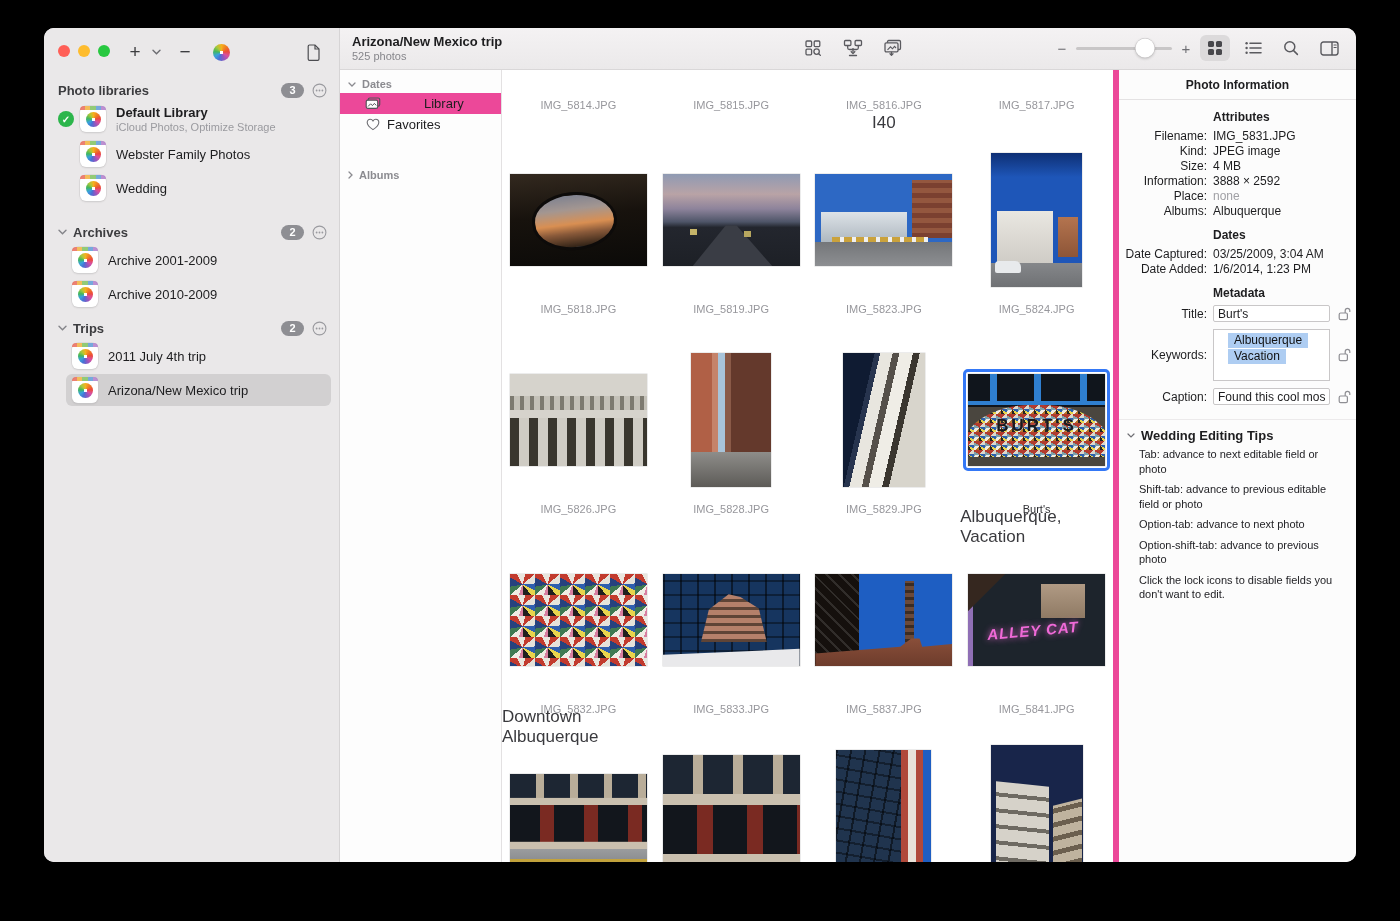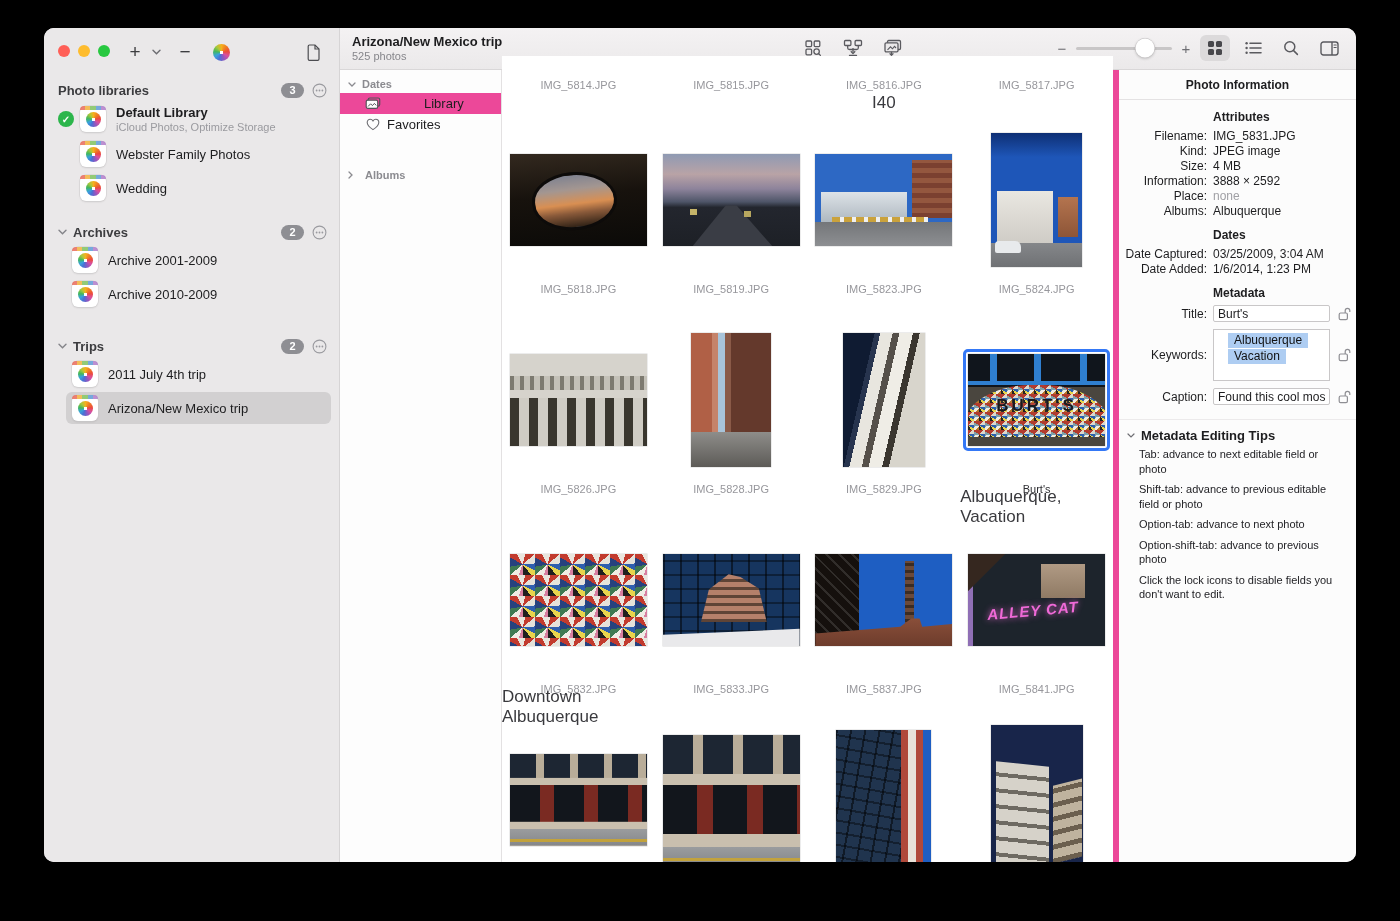--- a/index.html
+++ b/index.html
@@ -53,21 +53,21 @@
   .slider .thumbk{position:absolute;left:72%;top:50%;transform:translate(-50%,-50%);width:19px;height:19px;border-radius:50%;background:#fff;box-shadow:0 0 0 .5px #c2c0c1,0 1px 3px rgba(0,0,0,.25);}
 
   
   .sourcecol{position:absolute;left:296px;top:42px;width:162px;bottom:0;background:#fdfdfd;border-right:1px solid #e3e1e2;box-sizing:border-box;}
   .group-head{display:flex;align-items:center;font-size:11px;font-weight:bold;color:#8b8b90;padding:8px 0 3px 8px;}
   .src-row{display:flex;align-items:center;height:21px;padding-left:24px;font-size:13px;color:#1d1d1f;}
   .src-row.selected{background:#ec4899;gap:37px;}
   .src-ic{width:17px;display:inline-flex;justify-content:center;margin-right:6px;color:#6e6e73;}
 
   
-  .gridarea{position:absolute;left:458px;top:28px;width:611px;bottom:0;background:#fff;overflow:hidden;}
+  .gridarea{position:absolute;left:458px;top:48px;width:611px;bottom:0;background:#fff;overflow:hidden;}
   .grow{display:flex;}
   .cell{width:152.75px;display:flex;flex-direction:column;align-items:center;}
   .row-labels-only .cell{padding-top:20px;height:44px;}
   .grow.normal{height:200px;}
   .grow.normal .cell{height:200px;}
   .tarea{height:160px;display:flex;align-items:center;justify-content:center;width:100%;}
   .pf{height:18px;font-size:11px;color:#97979c;display:flex;align-items:center;}
   .pc{height:18px;font-size:17px;color:#3a3a3e;display:flex;align-items:center;}
   .pf.dark{color:#2e2e32;}
   .thumb{position:relative;overflow:hidden;box-shadow:0 0 0 .5px rgba(0,0,0,.15);}
@@ -264,21 +264,21 @@
             </span>
           <span class="lib-name">Archive 2001-2009</span>
         </div>
         <div class="lib-row indent">
           <span class="libcard">
               <span class="flower"></span>
             </span>
           <span class="lib-name">Archive 2010-2009</span>
         </div>
 
-        <div class="sb-section-head" style="margin-top:26px;">
+        <div class="sb-section-head" style="margin-top:8px;">
           <span class="chev">
               <svg width="9" height="6" viewBox="0 0 9 6">
                 <path d="M1 1.2 4.5 4.8 8 1.2" fill="none" stroke="#85858a" stroke-width="1.4" stroke-linecap="round"></path>
               </svg>
             </span>
           <span class="sb-title">Trips</span>
           <span class="badge">2</span>
           <span class="dots-btn">
               <svg width="15" height="15" viewBox="0 0 15 15">
                 <circle cx="7.5" cy="7.5" r="6.4" fill="none" stroke="#9a9a9f" stroke-width="1.1"></circle>
@@ -409,21 +409,21 @@
         <span>Library</span>
       </div>
       <div class="src-row">
         <span class="src-ic">
             <svg width="14" height="13" viewBox="0 0 14 13">
               <path d="M7 11.6 C3.2 9 1.2 6.6 1.2 4.4 C1.2 2.6 2.6 1.3 4.2 1.3 C5.4 1.3 6.4 2 7 3 C7.6 2 8.6 1.3 9.8 1.3 C11.4 1.3 12.8 2.6 12.8 4.4 C12.8 6.6 10.8 9 7 11.6 Z" fill="none" stroke="#6e6e73" stroke-width="1.1"></path>
             </svg>
           </span>
         <span>Favorites</span>
       </div>
-      <div class="group-head" style="margin-top:26px;gap:6px;">
+      <div class="group-head" style="margin-top:26px;">
         <span class="chev">
             <svg width="5" height="8" viewBox="0 0 5 8">
               <path d="M1 1 4 4 1 7" fill="none" stroke="#8b8b90" stroke-width="1.3" stroke-linecap="round"></path>
             </svg>
           </span>
         <span>Albums</span>
       </div>
     </div>
 
     <div class="gridarea">
@@ -632,21 +632,21 @@
           </span>
       </div>
 
       <div class="tips">
         <div class="tips-head">
           <span class="chev">
               <svg width="8" height="5" viewBox="0 0 8 5">
                 <path d="M1 1 4 4 7 1" fill="none" stroke="#6e6e73" stroke-width="1.2" stroke-linecap="round"></path>
               </svg>
             </span>
-          <span>Metadata Editing Tips</span>
+          <span>Wedding Editing Tips</span>
         </div>
         <div class="tips-item">Tab: advance to next editable field or photo</div>
         <div class="tips-item">Shift-tab: advance to previous editable field or photo</div>
         <div class="tips-item">Option-tab: advance to next photo</div>
         <div class="tips-item">Option-shift-tab: advance to previous photo</div>
         <div class="tips-item">Click the lock icons to disable fields you don't want to edit.</div>
       </div>
     </div>
 
   </div>

